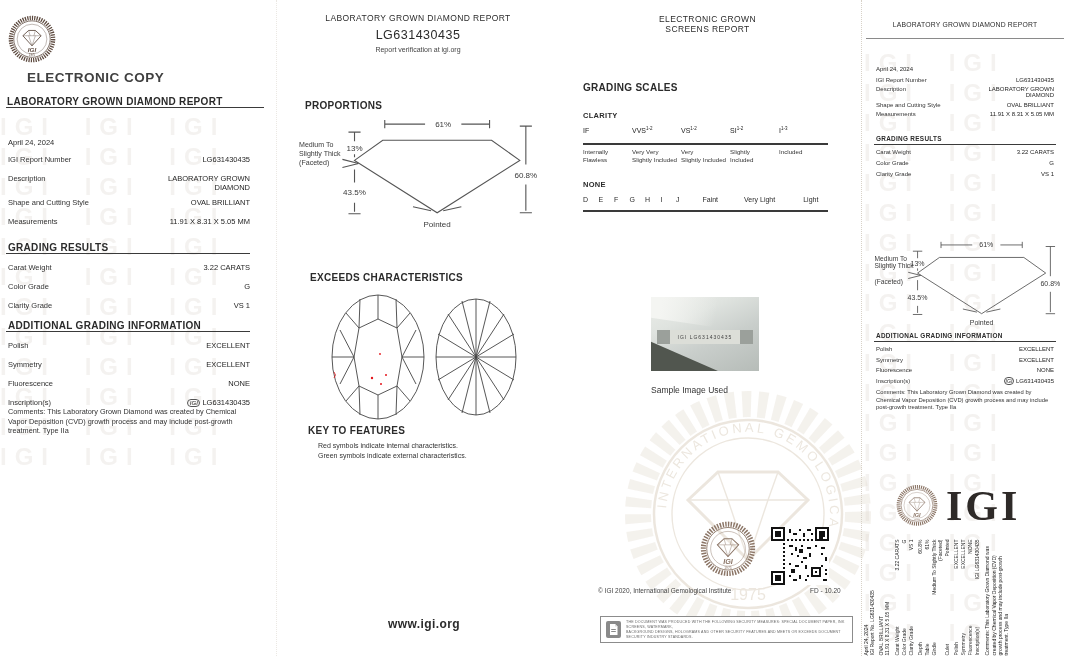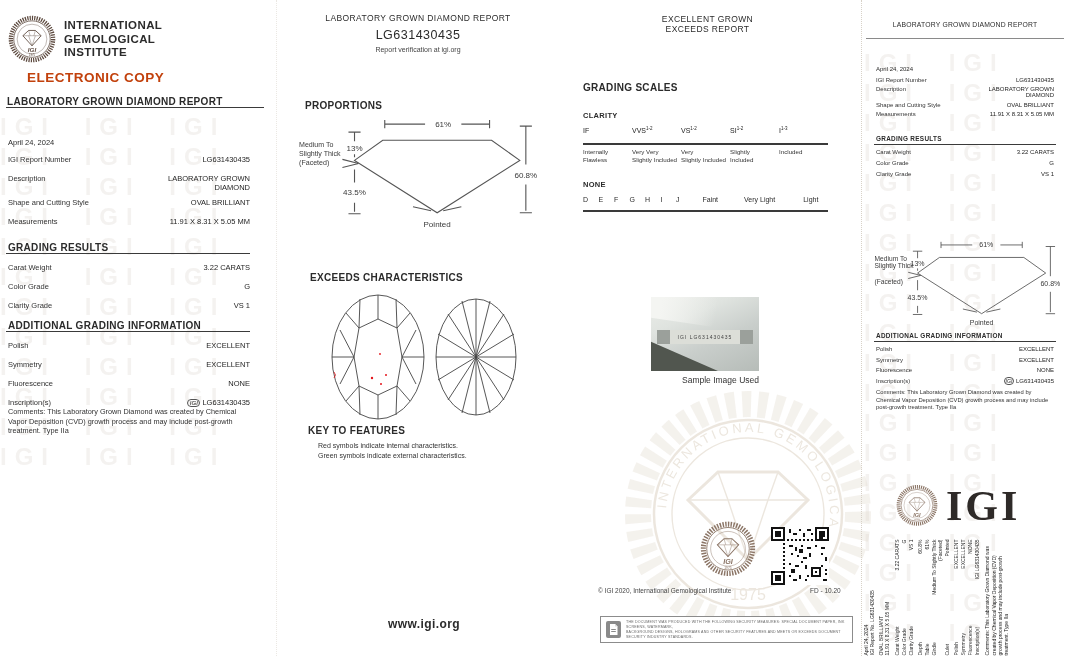--- a/index.html
+++ b/index.html
@@ -117,27 +117,22 @@
     </g>
   </svg>
 
   <div class="dotline" style="left:276px;top:0;height:656px;opacity:.5"></div>
   <div class="dotline" style="left:861px;top:0;height:656px;"></div>
 
   <svg class="abs z1" style="left:8px;top:14px" width="48" height="54" viewBox="0 0 100 112">
     <use href="#igi-seal" stroke="#5d4a3f" fill="#5d4a3f"></use>
   </svg>
 
-  <div class="abs z1 institute" style="left:64px;top:19px;">
-    <div>INTERNATIONAL</div>
-    <div>GEMOLOGICAL</div>
-    <div>INSTITUTE</div>
-  </div>
-
-  <div class="abs z1 ecopy" style="left:27px;top:70px;color:#c2410c;">ELECTRONIC COPY</div>
+
+  <div class="abs z1 ecopy" style="left:27px;top:70px;color:#404040;">ELECTRONIC COPY</div>
 
   <div class="abs z1 sec-title" style="left:7px;top:96px;">LABORATORY GROWN DIAMOND REPORT</div>
   <div class="rule z1" style="left:6px;top:107px;width:258px;"></div>
 
   <div class="abs z1" style="left:8px;top:138px;font-size:7.5px;">April 24, 2024</div>
 
   <div class="abs z1 rows-l" style="left:8px;top:155px;width:242px;">
     <div class="kv">
       <span class="lbl">IGI Report Number</span>
       <span class="val">LG631430435</span>
@@ -258,22 +253,22 @@
     <path d="M16 82 q3 3 0 6" stroke="#e4151b" fill="none" stroke-width="0.8"></path>
   </svg>
 
   <div class="abs z1 sec-title" style="left:308px;top:425px;">KEY TO FEATURES</div>
   <div class="abs z1 keyline" style="left:318px;top:441px;">Red symbols indicate internal characteristics.</div>
   <div class="abs z1 keyline" style="left:318px;top:451px;">Green symbols indicate external characteristics.</div>
 
   <div class="abs z1 website" style="left:388px;top:617px;">www.igi.org</div>
 
   <div class="abs z1 ctitle" style="left:610px;top:14px;width:195px;">
-    <div>EXCELLENT GROWN</div>
-    <div>EXCEEDS REPORT</div>
+    <div>ELECTRONIC GROWN</div>
+    <div>SCREENS REPORT</div>
   </div>
 
   <div class="abs z1 sec-title" style="left:583px;top:82px;">GRADING SCALES</div>
   <div class="abs z1 sec-title" style="left:583px;top:111px;font-size:7.5px;">CLARITY</div>
 
   <div class="abs z1 clarity-grid" style="left:583px;top:126px;width:245px;">
     <div class="clarity-col scale-grade"><span>IF</span><sup></sup></div>
     <div class="clarity-col scale-grade"><span>VVS</span><sup>1-2</sup></div>
     <div class="clarity-col scale-grade"><span>VS</span><sup>1-2</sup></div>
     <div class="clarity-col scale-grade"><span>SI</span><sup>1-2</sup></div>
@@ -320,21 +315,21 @@
 
   <div class="abs z1 sample" style="left:651px;top:297px;width:108px;height:74px;">
     <div class="flare1"></div>
     <div class="darkwedge"></div>
     <div class="band">
       <span class="insc">IGI LG631430435</span>
     </div>
     <div class="cap" style="left:6%;top:44%;height:14px;"></div>
     <div class="cap" style="right:6%;left:auto;top:44%;height:14px;"></div>
   </div>
-  <div class="abs z1" style="left:651px;top:375px;width:108px;text-align:right;font-size:8.5px;color:#333;">Sample Image Used</div>
+  <div class="abs z1" style="left:651px;top:385px;width:108px;text-align:left;font-size:8.5px;color:#333;">Sample Image Used</div>
 
   <svg class="abs z1" style="left:700px;top:512px" width="56" height="78" viewBox="0 0 100 112">
     <use href="#igi-seal" stroke="#8b7566" fill="#8b7566"></use>
   </svg>
 
   <svg class="abs z1" style="left:771px;top:527px" width="58" height="58" viewBox="0 0 29 29" shape-rendering="crispEdges">
     <rect x="0" y="0" width="29" height="29" fill="#fff"></rect>
     <g fill="#111">
       <rect x="0" y="0" width="7" height="7"></rect>
         <rect x="22" y="0" width="7" height="7"></rect>

